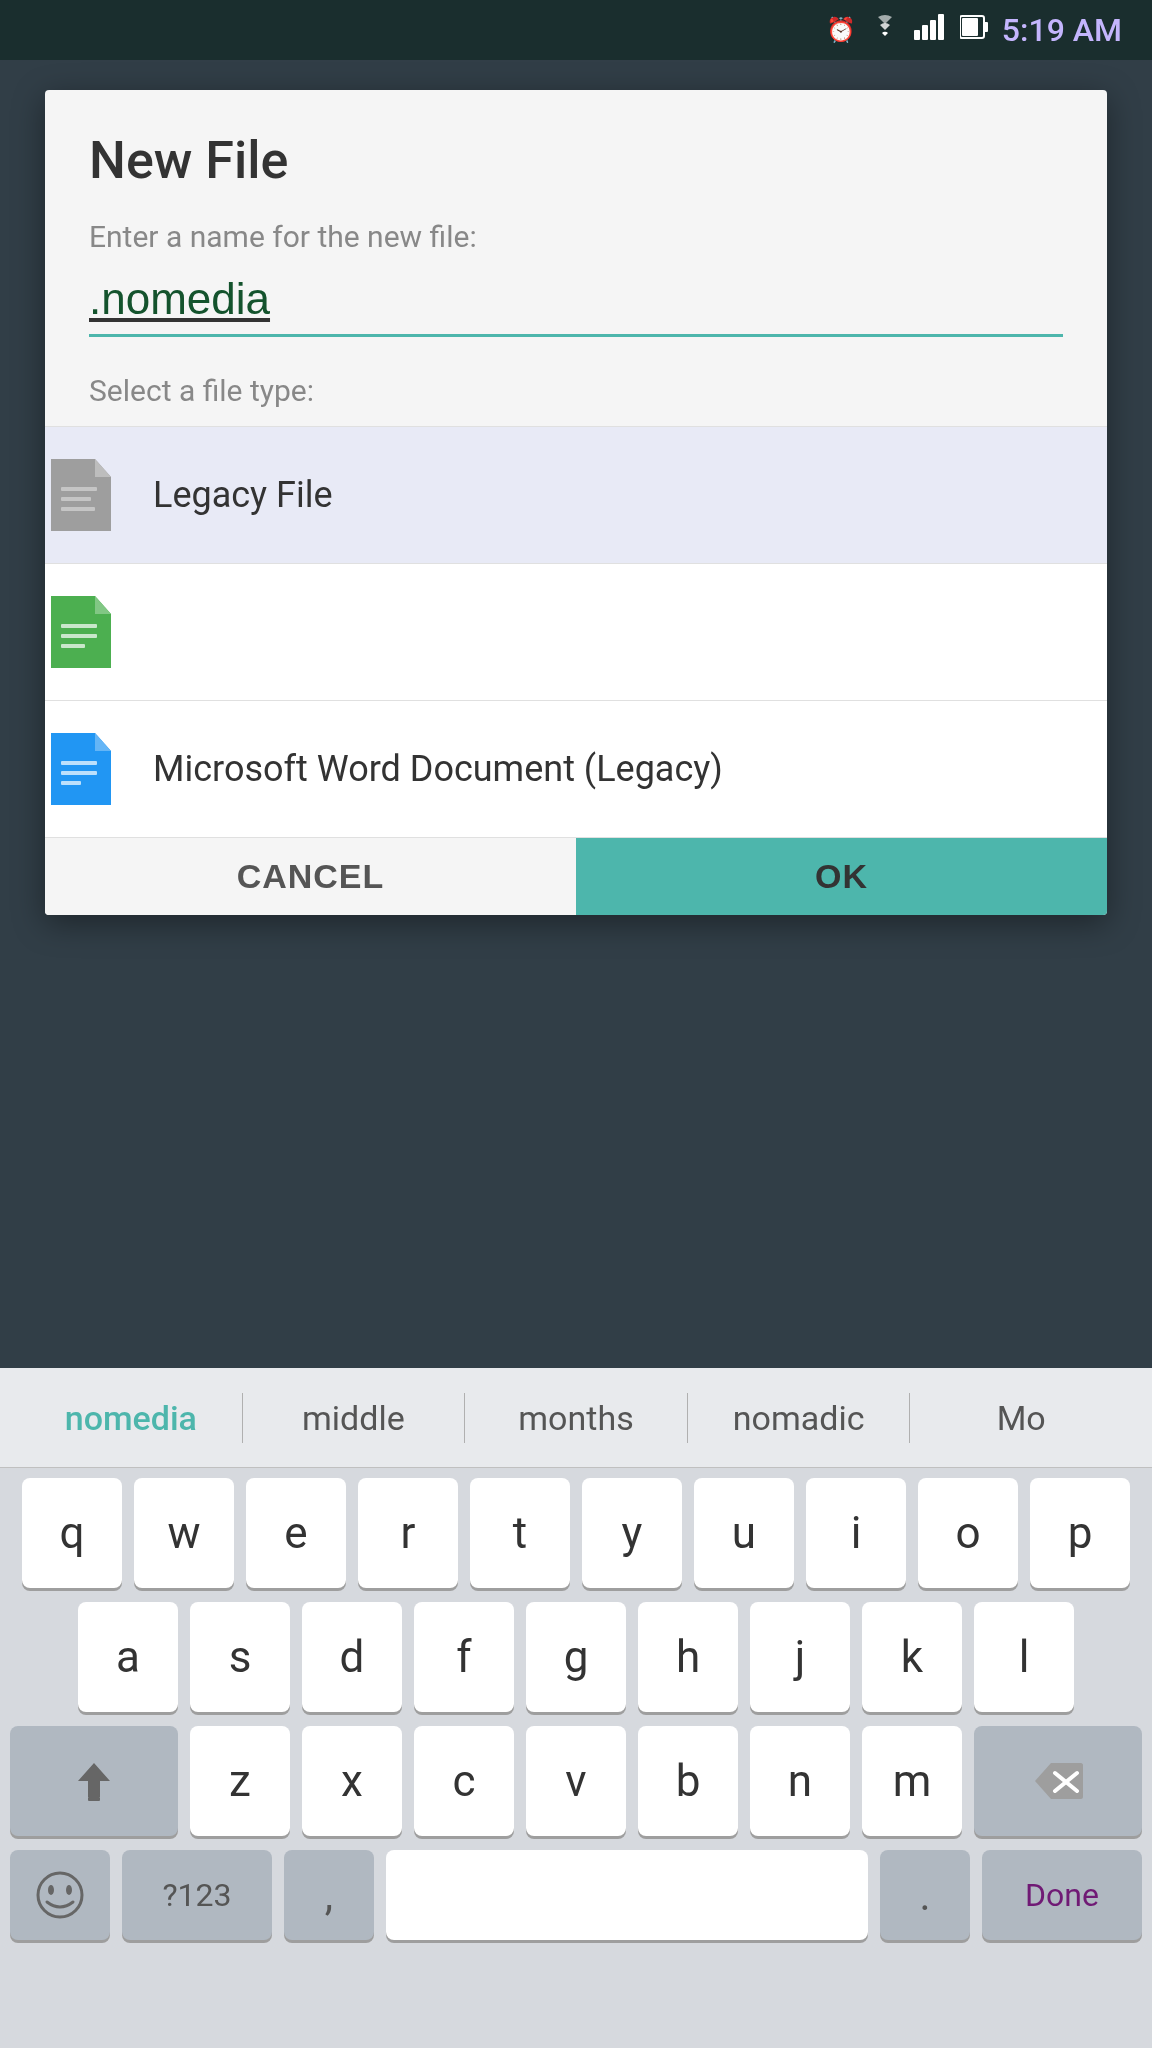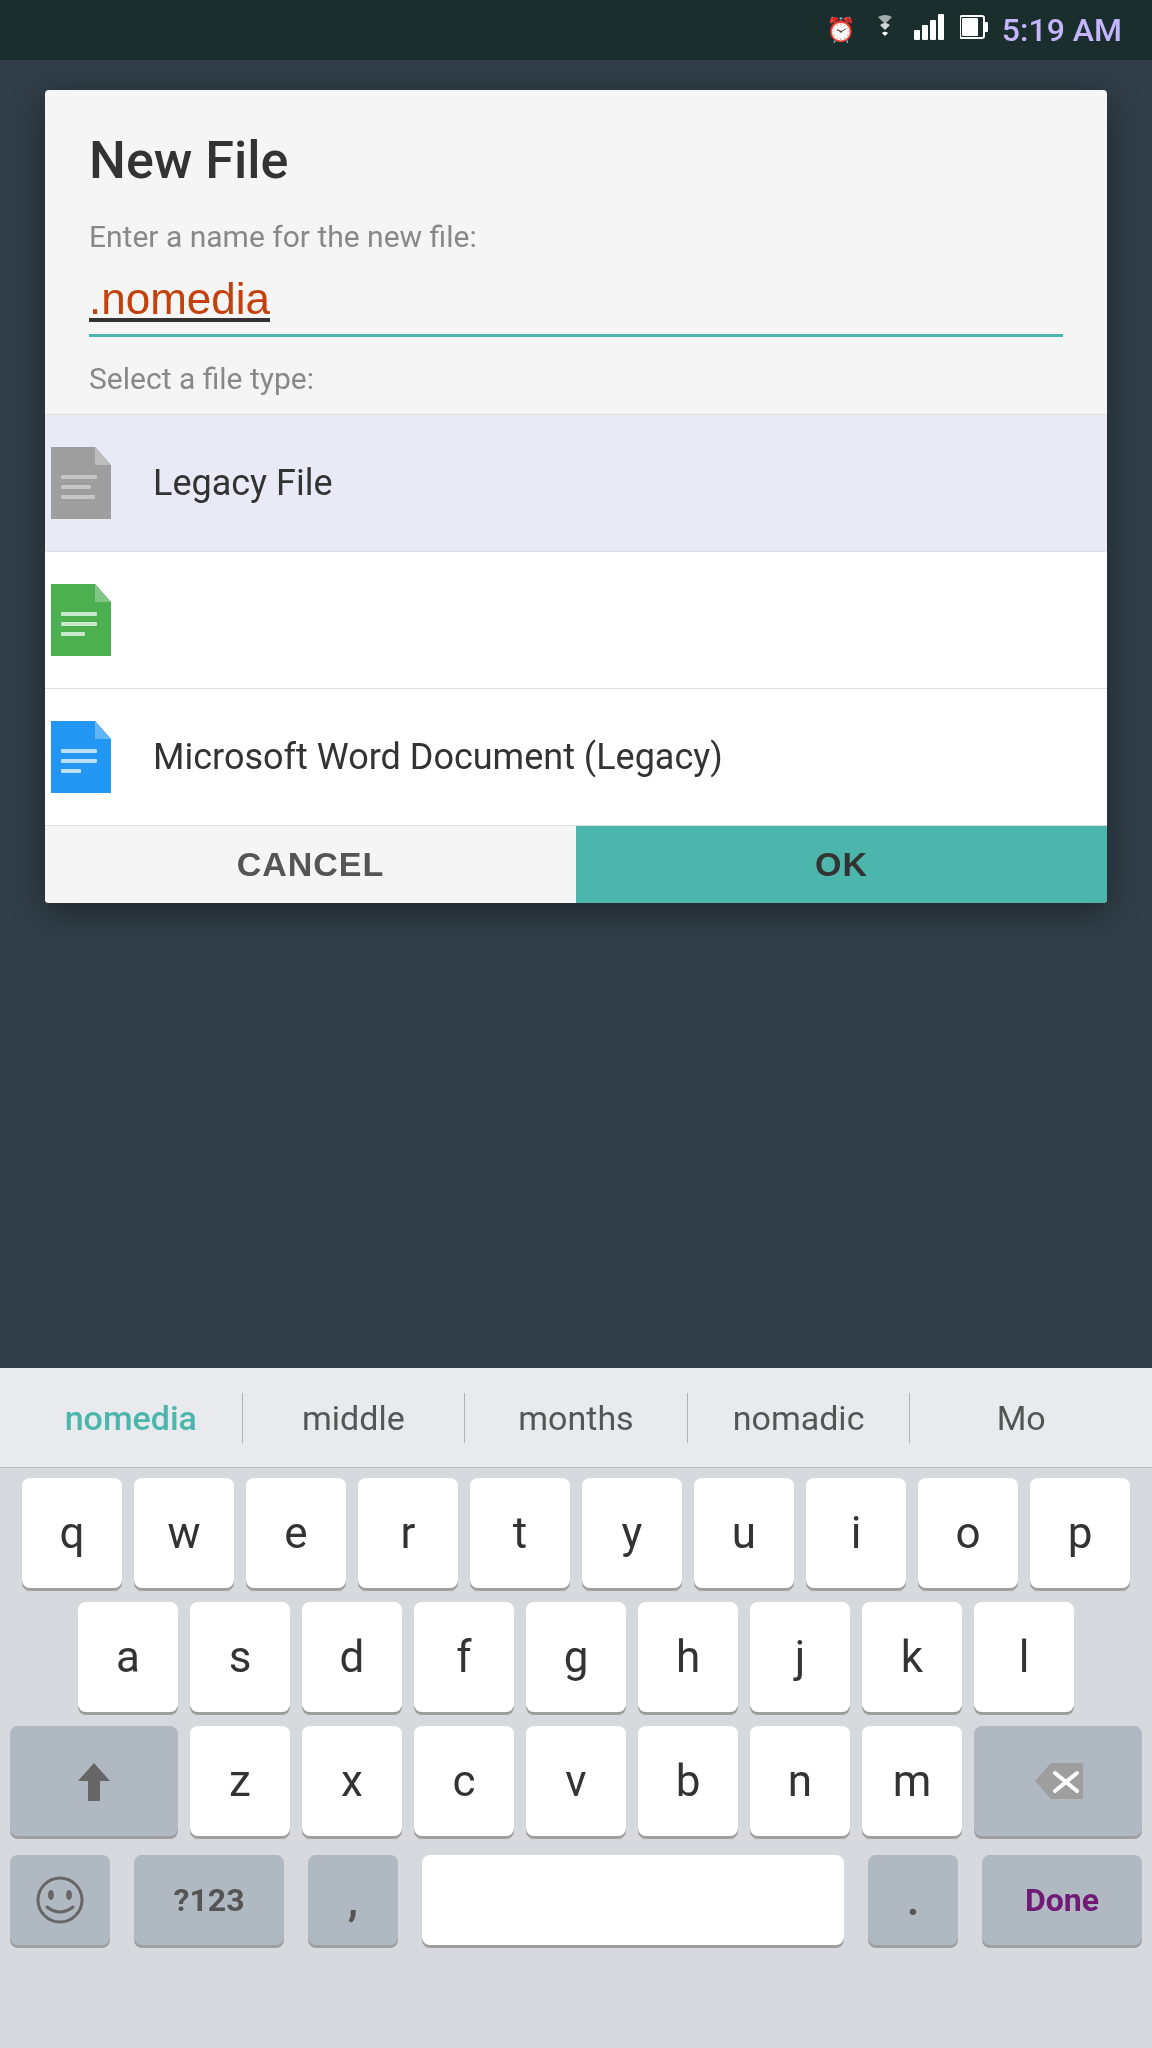--- a/index.html
+++ b/index.html
@@ -85,27 +85,27 @@
       margin-bottom: 28px;
     }
     .dialog-subtitle {
       font-size: 30px;
       color: #888;
       margin-bottom: 20px;
     }
     .dialog-input {
       width: 100%;
       font-size: 44px;
-      color: #c2410c;
+      color: #14532d;
       border: none;
       border-bottom: 3px solid #4db6ac;
       background: transparent;
       outline: none;
       padding-bottom: 10px;
-      margin-bottom: 24px;
+      margin-bottom: 36px;
       text-underline-offset: 4px;
       text-decoration: underline;
       text-decoration-color: #333;
     }
     .file-type-label {
       font-size: 30px;
       color: #888;
       margin-bottom: 18px;
     }
     .file-type-list {
@@ -179,20 +179,21 @@
 
     
     .autocomplete-bar {
       height: 100px;
       background: #e8eaed;
       display: flex;
       align-items: center;
       padding: 0 20px;
       border-bottom: 1px solid #c0c0c0;
       gap: 0;
+      justify-content: center;
     }
     .autocomplete-word {
       flex: 1;
       text-align: center;
       font-size: 34px;
       color: #555;
       padding: 10px 0;
     }
     .autocomplete-word.primary {
       color: #4db6ac;
@@ -234,25 +235,23 @@
     }
     .key.action {
       background: #b0b8c1;
       color: #555;
       font-size: 32px;
     }
 
     
     .keyboard-bottom {
       display: flex;
-      align-items: center;
       padding: 0 10px 20px 10px;
-      gap: 24px;
+      gap: 12px;
       height: 120px;
-      font-weight: bold;
     }
     .key-emoji {
       width: 100px;
       height: 90px;
       background: #b0b8c1;
       border-radius: 8px;
       display: flex;
       align-items: center;
       justify-content: center;
       font-size: 36px;

